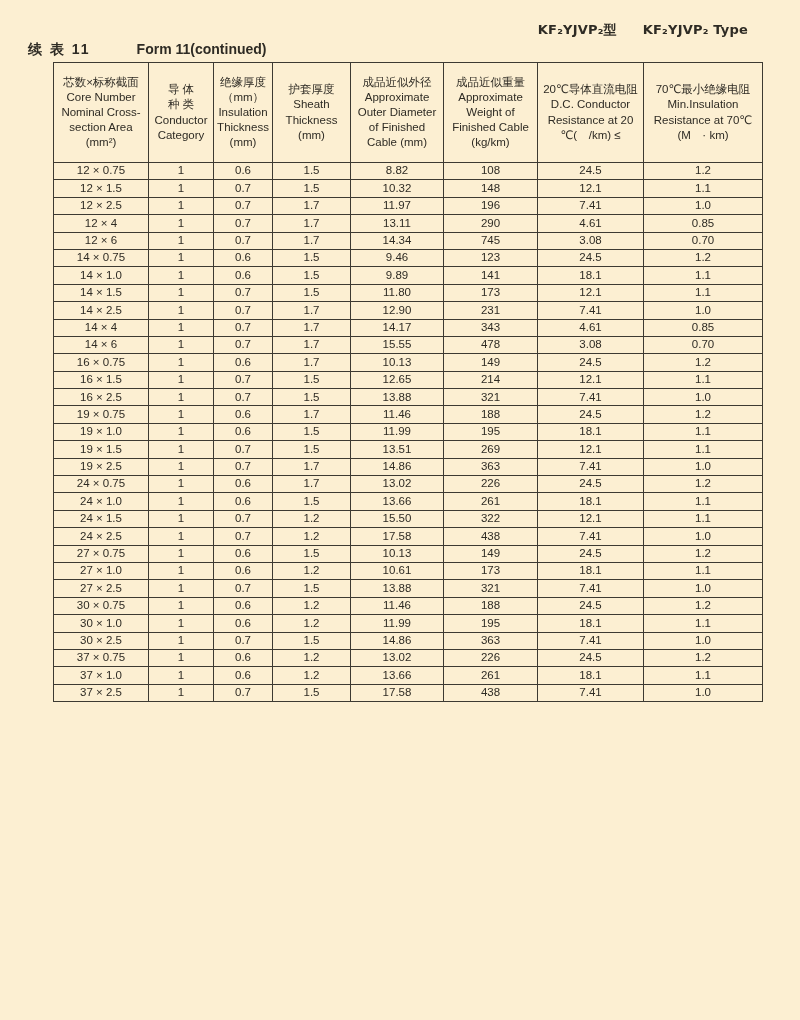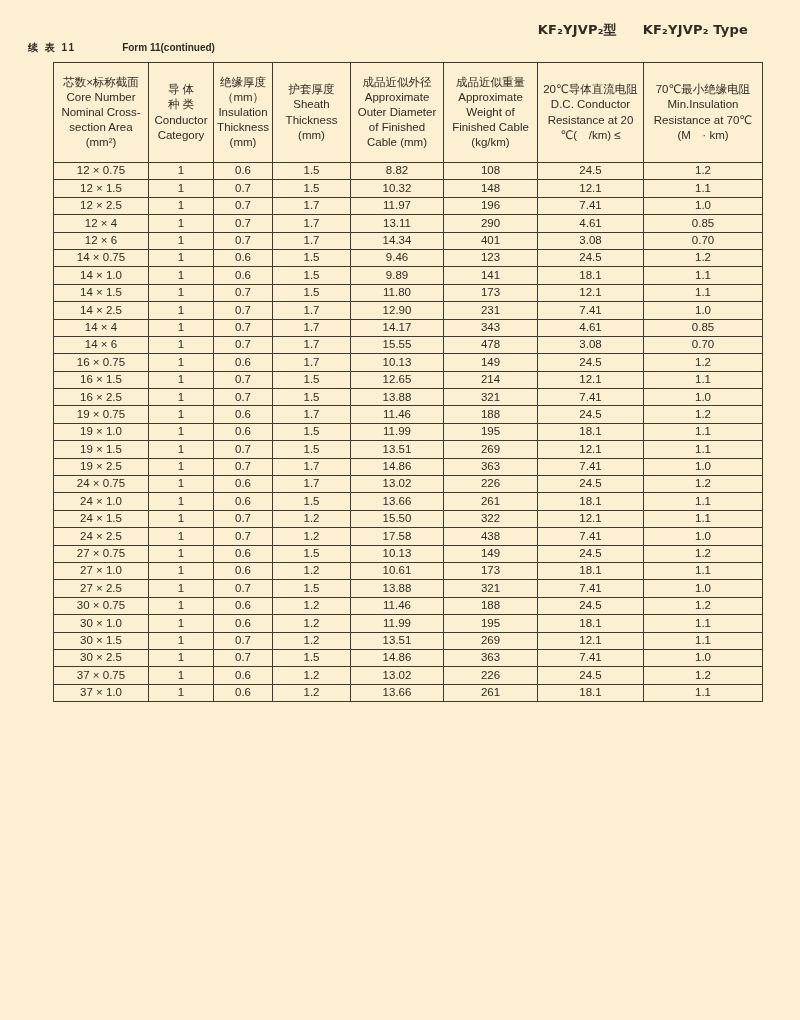--- a/index.html
+++ b/index.html
@@ -28,21 +28,21 @@
     font-size: 13px;
     font-weight: bold;
     letter-spacing: 0.2px;
     white-space: nowrap;
   }
   .type-line .type-cn { margin-right: 26px; }
   .caption-line {
     position: absolute;
     top: 41px;
     left: 20px;
-    font-size: 10px;
+    font-size: 14px;
     font-weight: 600;
     white-space: nowrap;
   }
   .caption-line .cap-cn {
     letter-spacing: 2px;
     margin-right: 46px;
   }
   table.spec-table {
     position: absolute;
     left: 45px;
@@ -176,21 +176,21 @@
           <td>290</td>
           <td>4.61</td>
           <td>0.85</td>
         </tr>
         <tr>
           <td>12 × 6</td>
           <td>1</td>
           <td>0.7</td>
           <td>1.7</td>
           <td>14.34</td>
-          <td>401</td>
+          <td>745</td>
           <td>3.08</td>
           <td>0.70</td>
         </tr>
         <tr>
           <td>14 × 0.75</td>
           <td>1</td>
           <td>0.6</td>
           <td>1.5</td>
           <td>9.46</td>
           <td>123</td>
@@ -401,30 +401,20 @@
           <td>30 × 1.0</td>
           <td>1</td>
           <td>0.6</td>
           <td>1.2</td>
           <td>11.99</td>
           <td>195</td>
           <td>18.1</td>
           <td>1.1</td>
         </tr>
         <tr>
-          <td>30 × 1.5</td>
-          <td>1</td>
-          <td>0.7</td>
-          <td>1.2</td>
-          <td>13.51</td>
-          <td>269</td>
-          <td>12.1</td>
-          <td>1.1</td>
-        </tr>
-        <tr>
           <td>30 × 2.5</td>
           <td>1</td>
           <td>0.7</td>
           <td>1.5</td>
           <td>14.86</td>
           <td>363</td>
           <td>7.41</td>
           <td>1.0</td>
         </tr>
         <tr>
@@ -440,16 +430,26 @@
         <tr>
           <td>37 × 1.0</td>
           <td>1</td>
           <td>0.6</td>
           <td>1.2</td>
           <td>13.66</td>
           <td>261</td>
           <td>18.1</td>
           <td>1.1</td>
         </tr>
+        <tr>
+          <td>37 × 2.5</td>
+          <td>1</td>
+          <td>0.7</td>
+          <td>1.5</td>
+          <td>17.58</td>
+          <td>438</td>
+          <td>7.41</td>
+          <td>1.0</td>
+        </tr>
       </tbody>
   </table>
 
 </div>
 
 </body></html>

